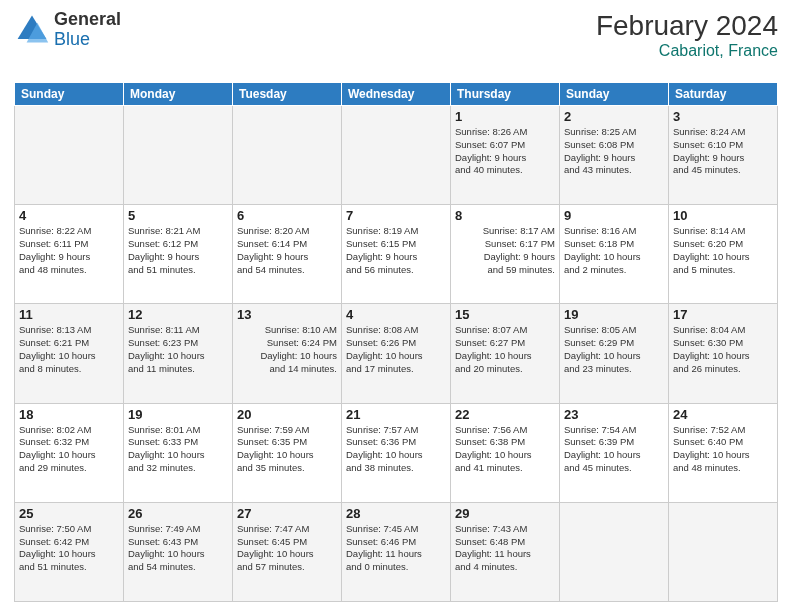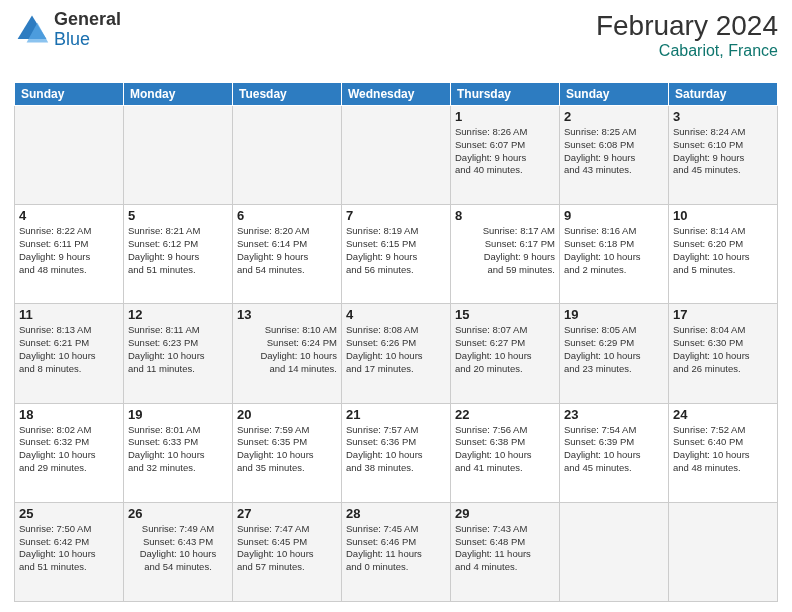--- a/index.html
+++ b/index.html
@@ -319,21 +319,21 @@
         <tr>
           <td>
             <div class="day-number">25</div>
             <div class="day-info" style="white-space: pre-line;">Sunrise: 7:50 AM
 Sunset: 6:42 PM
 Daylight: 10 hours
 and 51 minutes.</div>
           </td>
           <td>
             <div class="day-number">26</div>
-            <div class="day-info" style="white-space: pre-line; text-align: center;">Sunrise: 7:49 AM
+            <div class="day-info" style="white-space: pre-line;">Sunrise: 7:49 AM
 Sunset: 6:43 PM
 Daylight: 10 hours
 and 54 minutes.</div>
           </td>
           <td>
             <div class="day-number">27</div>
             <div class="day-info" style="white-space: pre-line;">Sunrise: 7:47 AM
 Sunset: 6:45 PM
 Daylight: 10 hours
 and 57 minutes.</div>

